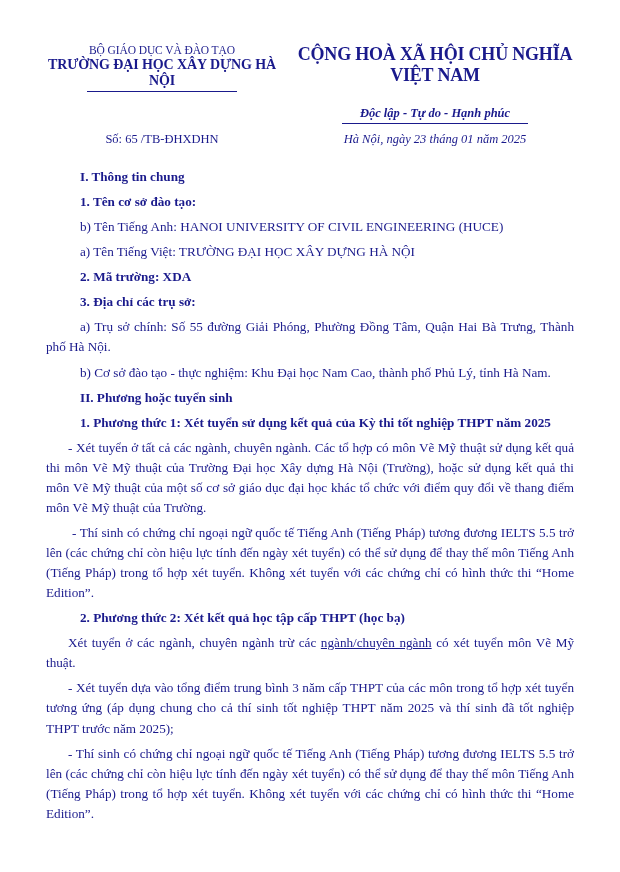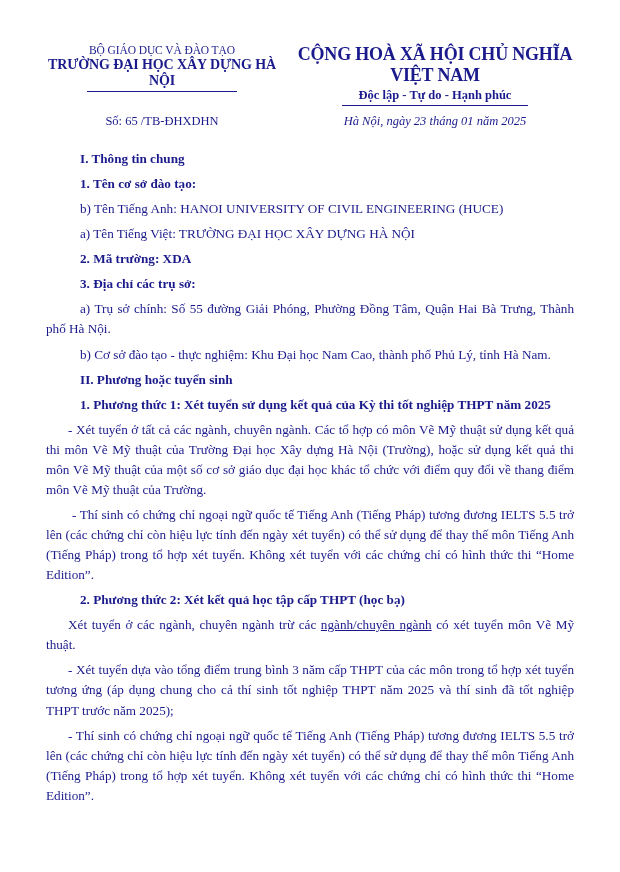--- a/index.html
+++ b/index.html
@@ -47,21 +47,22 @@
     letter-spacing: -0.1px;
   }
   .hr-line1 {
     font-size: 18px;
     font-weight: bold;
     letter-spacing: -0.2px;
   }
   .hr-line2 {
     font-size: 12.5px;
     font-weight: bold;
-    margin-top: 2px;
+    margin-top: 20px;
+    font-style: italic;
   }
   .underline-short {
     width: 150px;
     height: 1px;
     background: #1a1a8c;
     margin: 2px auto 0 auto;
   }
   .underline-long {
     width: 186px;
     height: 1px;

